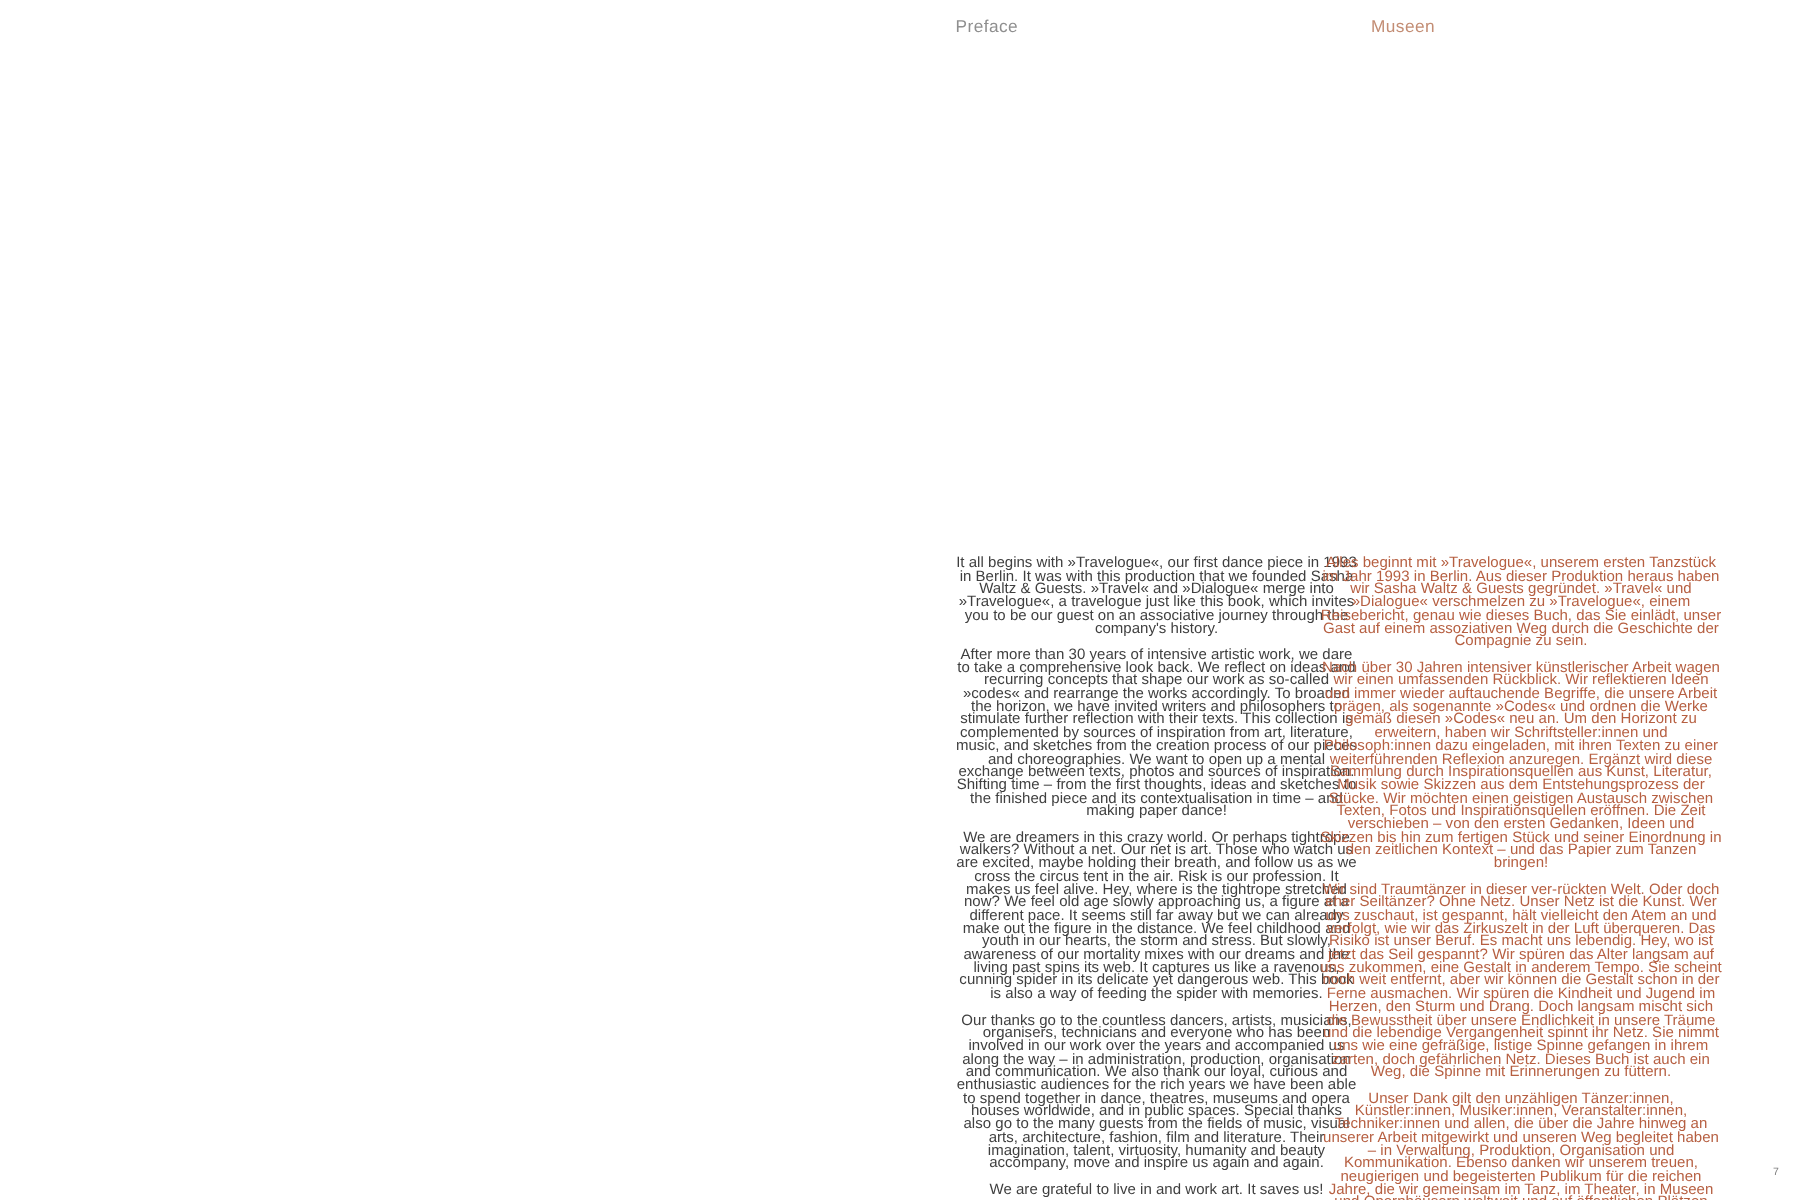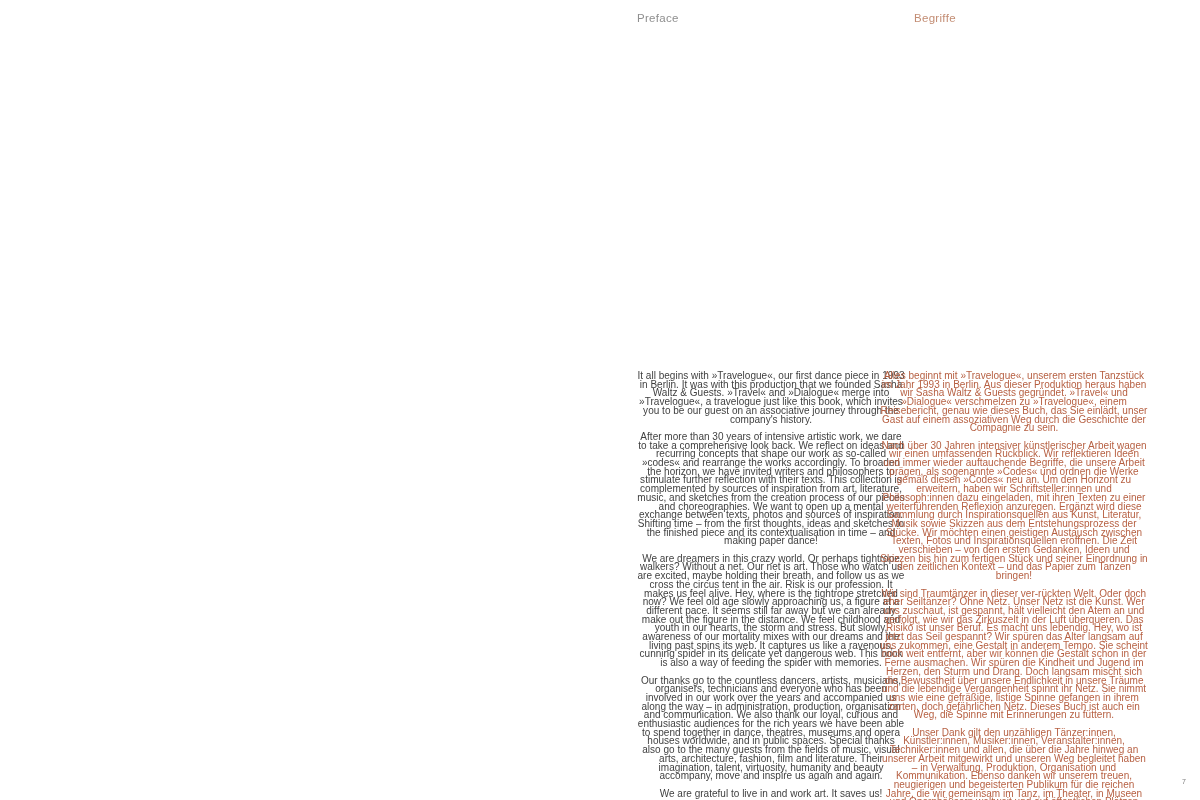--- a/index.html
+++ b/index.html
@@ -67,21 +67,21 @@
     font-size: 7px;
     line-height: 1;
     color: var(--page-number, #7d7d7d);
   }
 </style>
 </head>
 <body>
 
 <div class="spread">
   <h1 class="heading heading-en">Preface</h1>
-  <h1 class="heading heading-de">Begriffe</h1>
+  <h1 class="heading heading-de">Museen</h1>
 
   <div class="col col-en">
       <p>It all begins with »Travelogue«, our first dance piece in 1993 in Berlin. It was with this production that we founded Sasha Waltz &amp; Guests. »Travel« and »Dialogue« merge into »Travelogue«, a travelogue just like this book, which invites you to be our guest on an associative journey through the company's history.</p>
       <p>After more than 30 years of intensive artistic work, we dare to take a comprehensive look back. We reflect on ideas and recurring concepts that shape our work as so-called »codes« and rearrange the works accordingly. To broaden the horizon, we have invited writers and philosophers to stimulate further reflection with their texts. This collection is complemented by sources of inspiration from art, literature, music, and sketches from the creation process of our pieces and choreographies. We want to open up a mental exchange between texts, photos and sources of inspiration. Shifting time – from the first thoughts, ideas and sketches to the finished piece and its contextualisation in time – and making paper dance!</p>
       <p>We are dreamers in this crazy world. Or perhaps tightrope walkers? Without a net. Our net is art. Those who watch us are excited, maybe holding their breath, and follow us as we cross the circus tent in the air. Risk is our profession. It makes us feel alive. Hey, where is the tightrope stretched now? We feel old age slowly approaching us, a figure at a different pace. It seems still far away but we can already make out the figure in the distance. We feel childhood and youth in our hearts, the storm and stress. But slowly, awareness of our mortality mixes with our dreams and the living past spins its web. It captures us like a ravenous, cunning spider in its delicate yet dangerous web. This book is also a way of feeding the spider with memories.</p>
       <p>Our thanks go to the countless dancers, artists, musicians, organisers, technicians and everyone who has been involved in our work over the years and accompanied us along the way – in administration, production, organisation and communication. We also thank our loyal, curious and enthusiastic audiences for the rich years we have been able to spend together in dance, theatres, museums and opera houses worldwide, and in public spaces. Special thanks also go to the many guests from the fields of music, visual arts, architecture, fashion, film and literature. Their imagination, talent, virtuosity, humanity and beauty accompany, move and inspire us again and again.</p>
       <p>We are grateful to live in and work art. It saves us!</p>
       <p>Sasha Waltz and Arbeit Sandig</p>
     </div>
 

